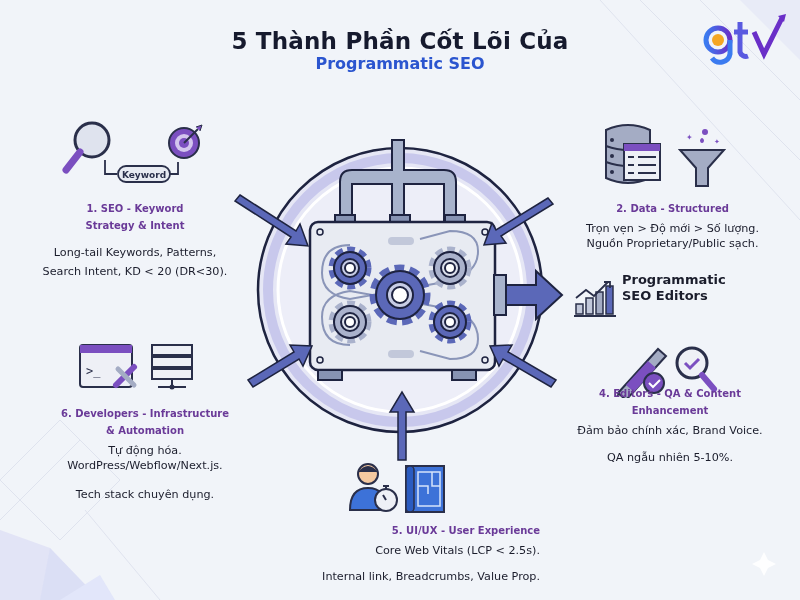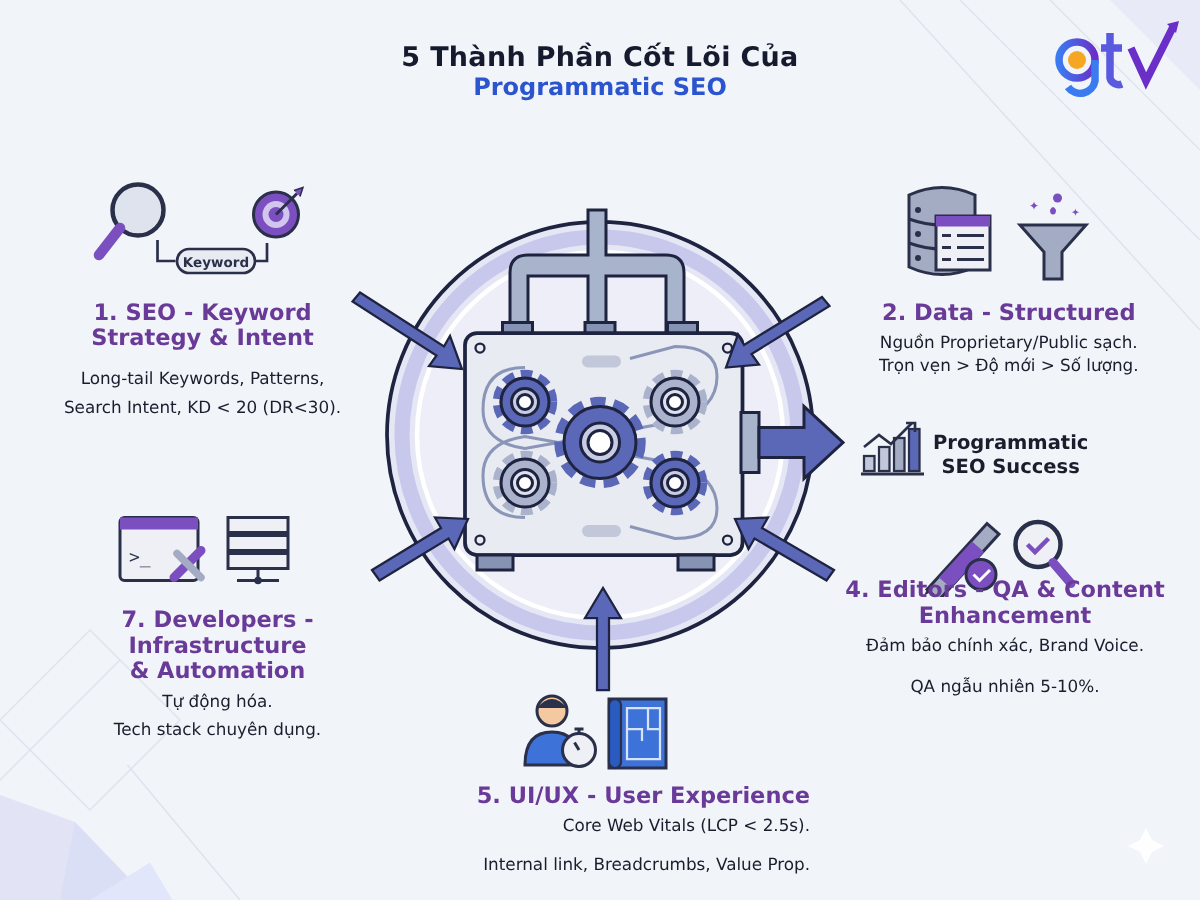--- a/index.html
+++ b/index.html
@@ -8,43 +8,43 @@
     position: relative;
     background: #f1f4f9;
     font-family: "DejaVu Sans", "Liberation Sans", sans-serif;
     color: #1a1c2e;
   }
   .bg-deco { position: absolute; inset: 0; pointer-events: none; }
   .title {
     position: absolute; left: 0; right: 0; top: 28px;
     text-align: center; line-height: 1.18;
   }
-  .title .l1 { font-size: 18px; font-weight: bold; color: #161a2e; letter-spacing: 0.2px; display: block; }
+  .title .l1 { font-size: 23px; font-weight: bold; color: #161a2e; letter-spacing: 0.2px; display: block; }
   .title .l2 { font-size: 16px; font-weight: bold; color: #2b55cf; display: block; }
 
   .logo { position: absolute; left: 700px; top: 12px; width: 90px; height: 56px; }
 
   .block { position: absolute; text-align: center; }
   .block .h {
-    font-weight: bold; color: #6a3a98; font-size: 15px; line-height: 17px; display: block;
+    font-weight: bold; color: #6a3a98; font-size: 10px; line-height: 17px; display: block;
   }
   .block .d {
     font-size: 11.2px; color: #1b1d2c; line-height: 14.5px; display: block; margin-top: 5px;
   }
   .icons { position: absolute; }
 
   #b1 { left: 20px; top: 200px; width: 230px; }
   #b2 { left: 555px; top: 200px; width: 235px; }
   #b3 { left: 20px; top: 405px; width: 250px; }
   #b4 { left: 545px; top: 385px; width: 250px; }
   #b5 { left: 280px; top: 522px; width: 260px; text-align: right; }
 
   .success {
-    position: absolute; left: 622px; top: 288px;
-    font-weight: bold; font-size: 13px; line-height: 16px; color: #1b1d2c; text-align: center;
+    position: absolute; left: 622px; top: 272px;
+    font-weight: bold; font-size: 13px; line-height: 16px; color: #1b1d2c;
   }
   .success span { display: block; }
 </style>
 </head>
 <body>
 
 <svg class="bg-deco" width="800" height="600" viewBox="0 0 800 600">
   <g stroke="#dfe3ee" stroke-width="1" fill="none">
     <path d="M0 480 L60 420 L120 480 L60 540 Z"></path>
     <path d="M0 520 L80 440"></path>
@@ -248,46 +248,47 @@
   <rect x="4" y="24" width="7" height="10" fill="#c2c8da" stroke="#2a2f4a" stroke-width="1.5"></rect>
   <rect x="14" y="18" width="7" height="16" fill="#c2c8da" stroke="#2a2f4a" stroke-width="1.5"></rect>
   <rect x="24" y="12" width="7" height="22" fill="#a4acc4" stroke="#2a2f4a" stroke-width="1.5"></rect>
   <rect x="34" y="6" width="7" height="28" fill="#5b68b8" stroke="#2a2f4a" stroke-width="1.5"></rect>
   <path d="M2 36 h42" stroke="#2a2f4a" stroke-width="2"></path>
   <path d="M4 18 l10 -8 l8 6 l14 -14" fill="none" stroke="#2a2f4a" stroke-width="1.8"></path>
   <path d="M32 2 h6 v6" fill="none" stroke="#2a2f4a" stroke-width="1.8"></path>
 </svg>
 <div class="success">
   <span>Programmatic</span>
-  <span>SEO Success</span>
+  <span>SEO Editors</span>
 </div>
 
 <div class="block" id="b1">
   <span class="h">1. SEO - Keyword</span>
   <span class="h">Strategy &amp; Intent</span>
   <div style="margin-top:5px">
     <span class="d" style="margin-top:12px">Long-tail Keywords, Patterns,</span>
     <span class="d" style="margin-top:4px">Search Intent, KD &lt; 20 (DR&lt;30).</span>
   </div>
 </div>
 
 <div class="block" id="b2">
   <span class="h">2. Data - Structured</span>
   <div style="margin-top:5px">
+    <span class="d" style="margin-top:0">Trọn vẹn &gt; Độ mới &gt; Số lượng.</span>
     <span class="d" style="margin-top:0">Nguồn Proprietary/Public sạch.</span>
-    <span class="d" style="margin-top:0">Trọn vẹn &gt; Độ mới &gt; Số lượng.</span>
   </div>
 </div>
 
 <div class="block" id="b3">
-  <span class="h">7. Developers - Infrastructure</span>
+  <span class="h">6. Developers - Infrastructure</span>
   <span class="h">&amp; Automation</span>
   <div style="margin-top:5px">
     <span class="d" style="margin-top:0">Tự động hóa.</span>
-    <span class="d" style="margin-top:4px">Tech stack chuyên dụng.</span>
+    <span class="d" style="margin-top:0">WordPress/Webflow/Next.js.</span>
+    <span class="d" style="margin-top:15px">Tech stack chuyên dụng.</span>
   </div>
 </div>
 
 <div class="block" id="b4">
   <span class="h">4. Editors - QA &amp; Content</span>
   <span class="h">Enhancement</span>
   <div style="margin-top:5px">
     <span class="d" style="margin-top:0">Đảm bảo chính xác, Brand Voice.</span>
     <span class="d" style="margin-top:12px">QA ngẫu nhiên 5-10%.</span>
   </div>

